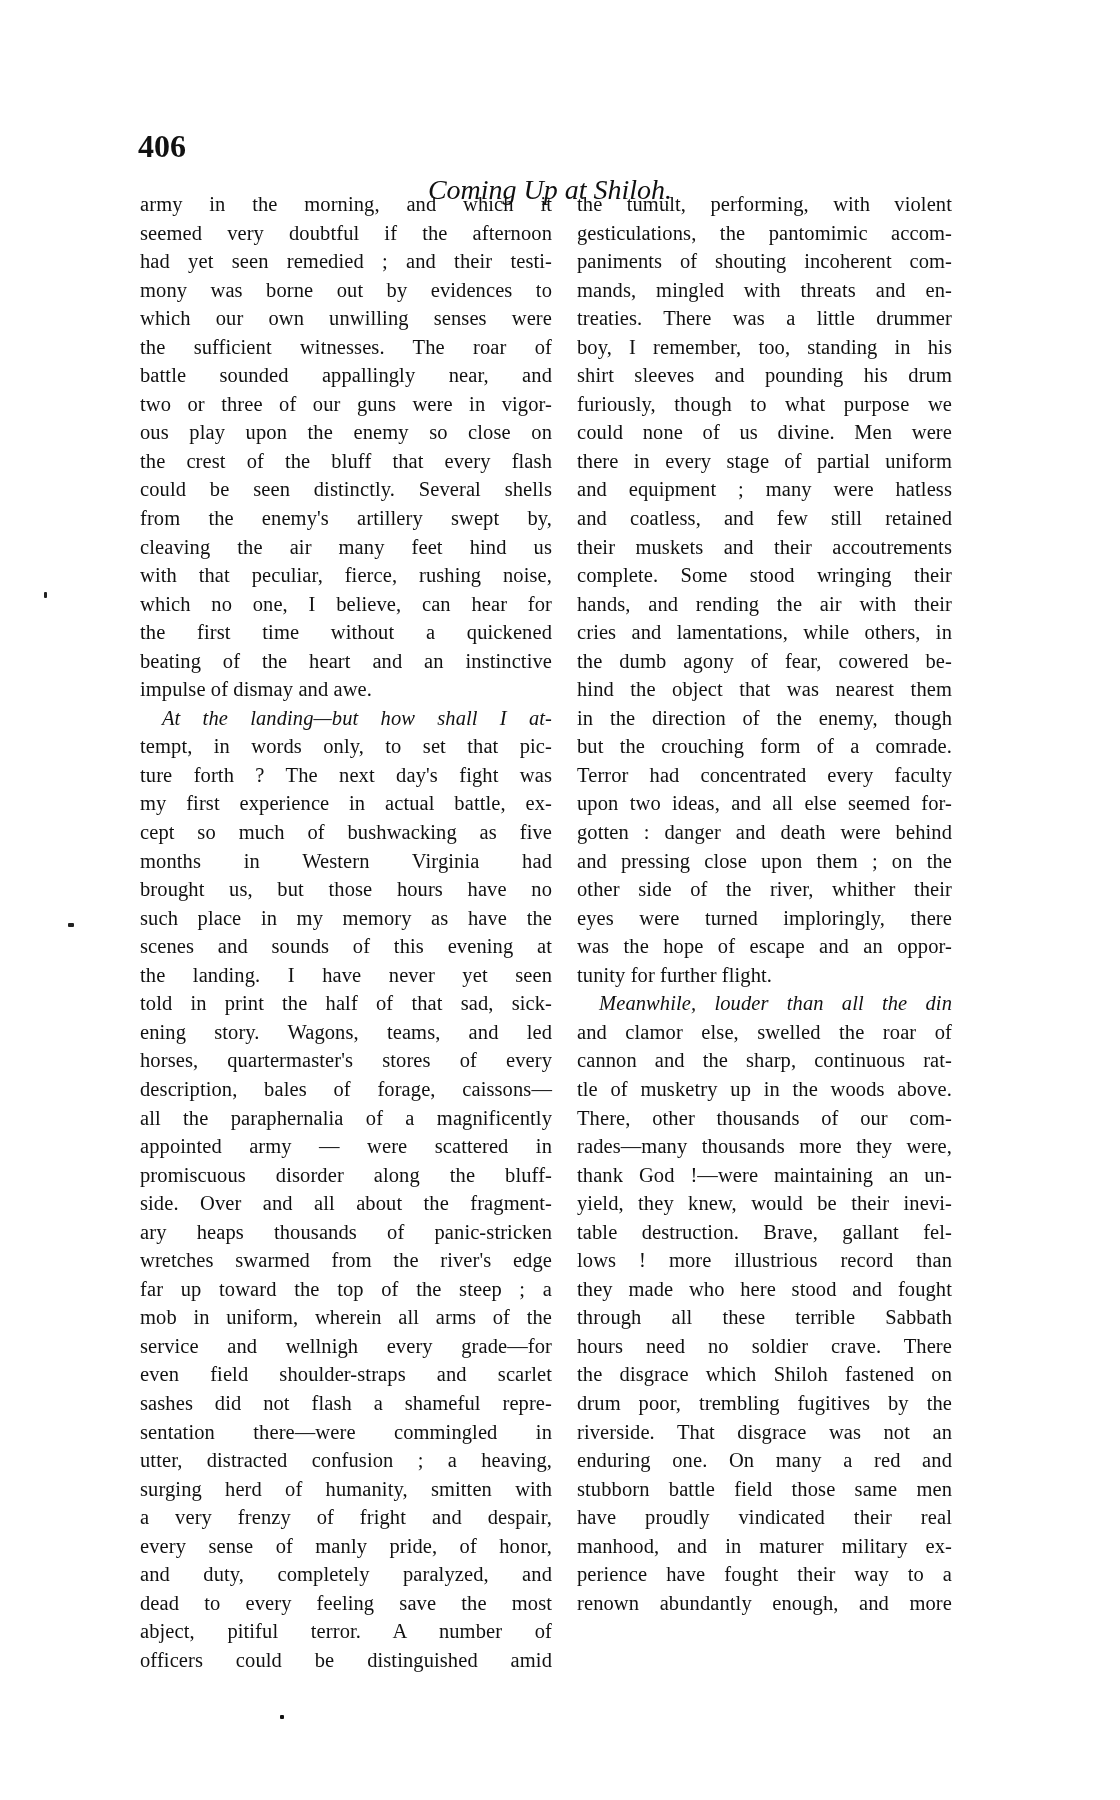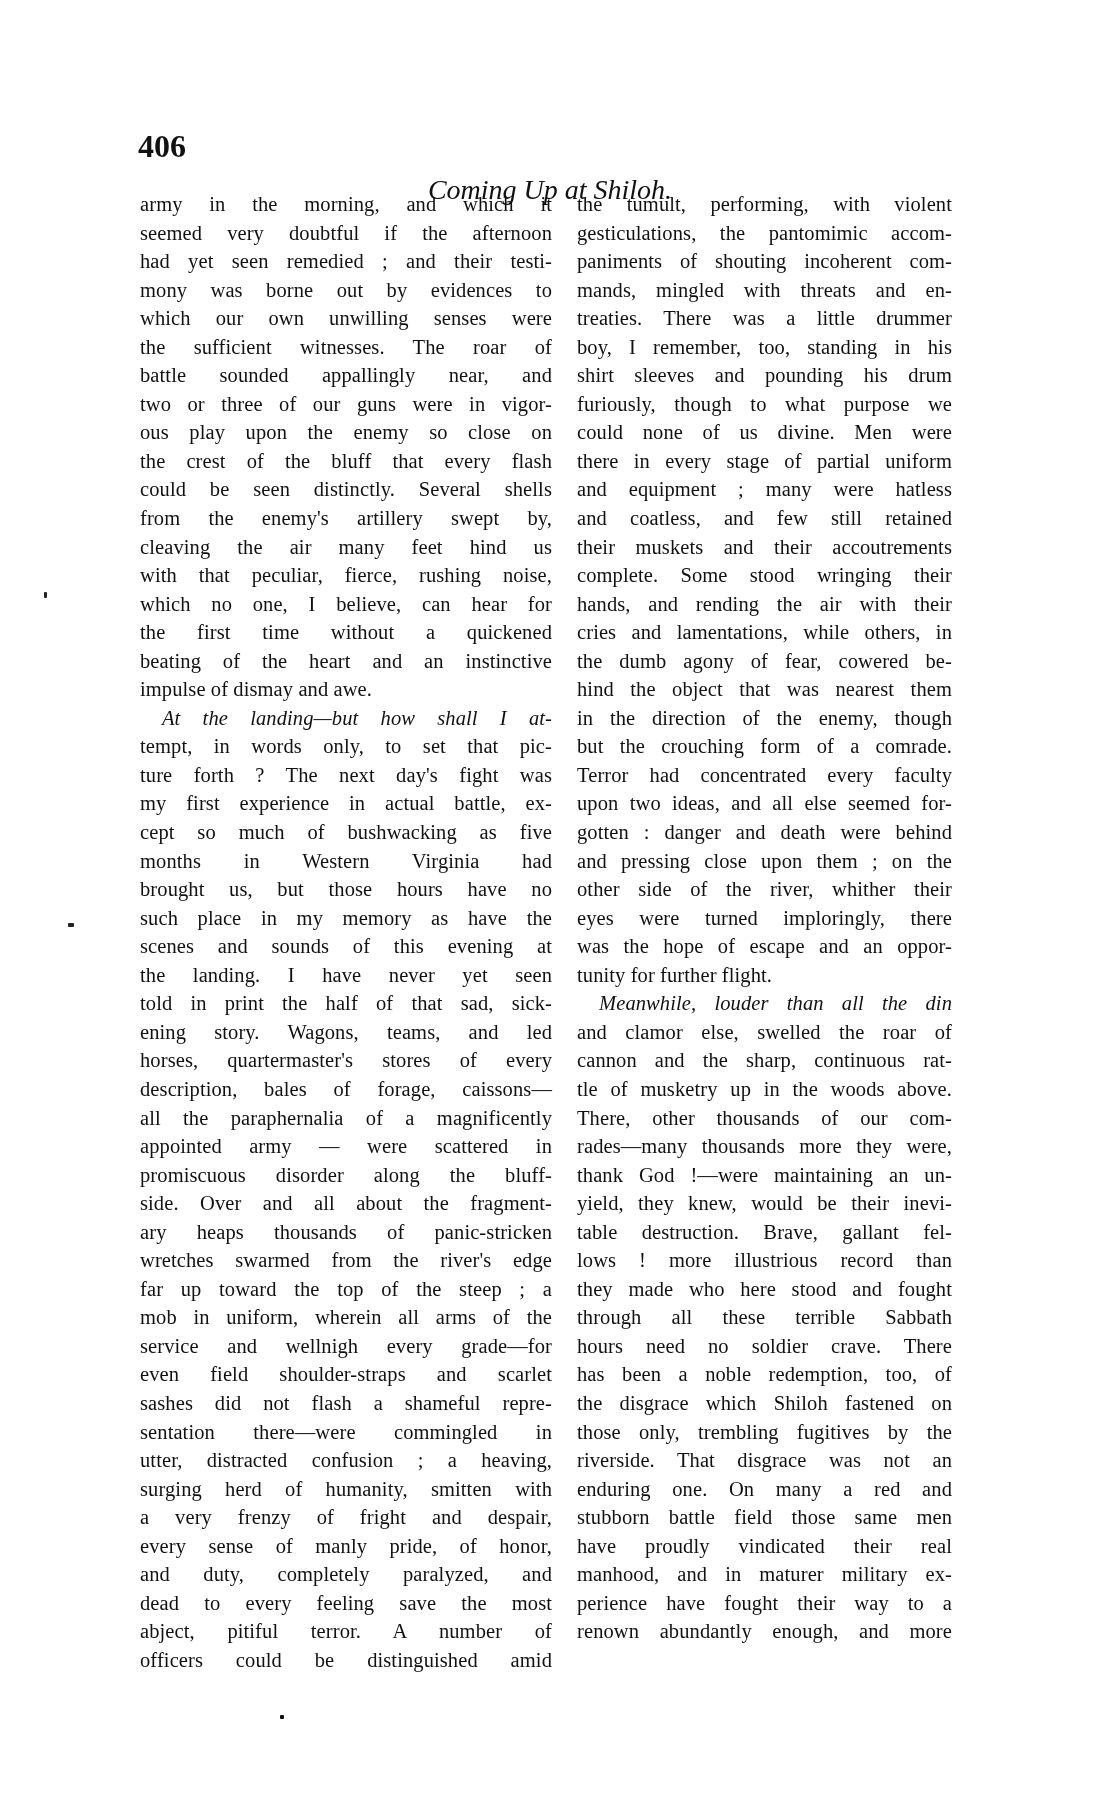--- a/index.html
+++ b/index.html
@@ -116,23 +116,22 @@
       <div class="line">tle of musketry up in the woods above.</div>
       <div class="line">There, other thousands of our com-</div>
       <div class="line">rades—many thousands more they were,</div>
       <div class="line">thank God !—were maintaining an un-</div>
       <div class="line">yield, they knew, would be their inevi-</div>
       <div class="line">table destruction. Brave, gallant fel-</div>
       <div class="line">lows ! more illustrious record than</div>
       <div class="line">they made who here stood and fought</div>
       <div class="line">through all these terrible Sabbath</div>
       <div class="line">hours need no soldier crave. There</div>
-      <div class="line">has been a noble redemption, too, of</div>
       <div class="line">the disgrace which Shiloh fastened on</div>
-      <div class="line">those only, trembling fugitives by the</div>
+      <div class="line">drum poor, trembling fugitives by the</div>
       <div class="line">riverside. That disgrace was not an</div>
       <div class="line">enduring one. On many a red and</div>
       <div class="line">stubborn battle field those same men</div>
       <div class="line">have proudly vindicated their real</div>
       <div class="line">manhood, and in maturer military ex-</div>
       <div class="line">perience have fought their way to a</div>
       <div class="line">renown abundantly enough, and more</div>
     </div>
 
   <div class="speck" style="left:44px;top:592px;width:3px;height:6px;"></div>

